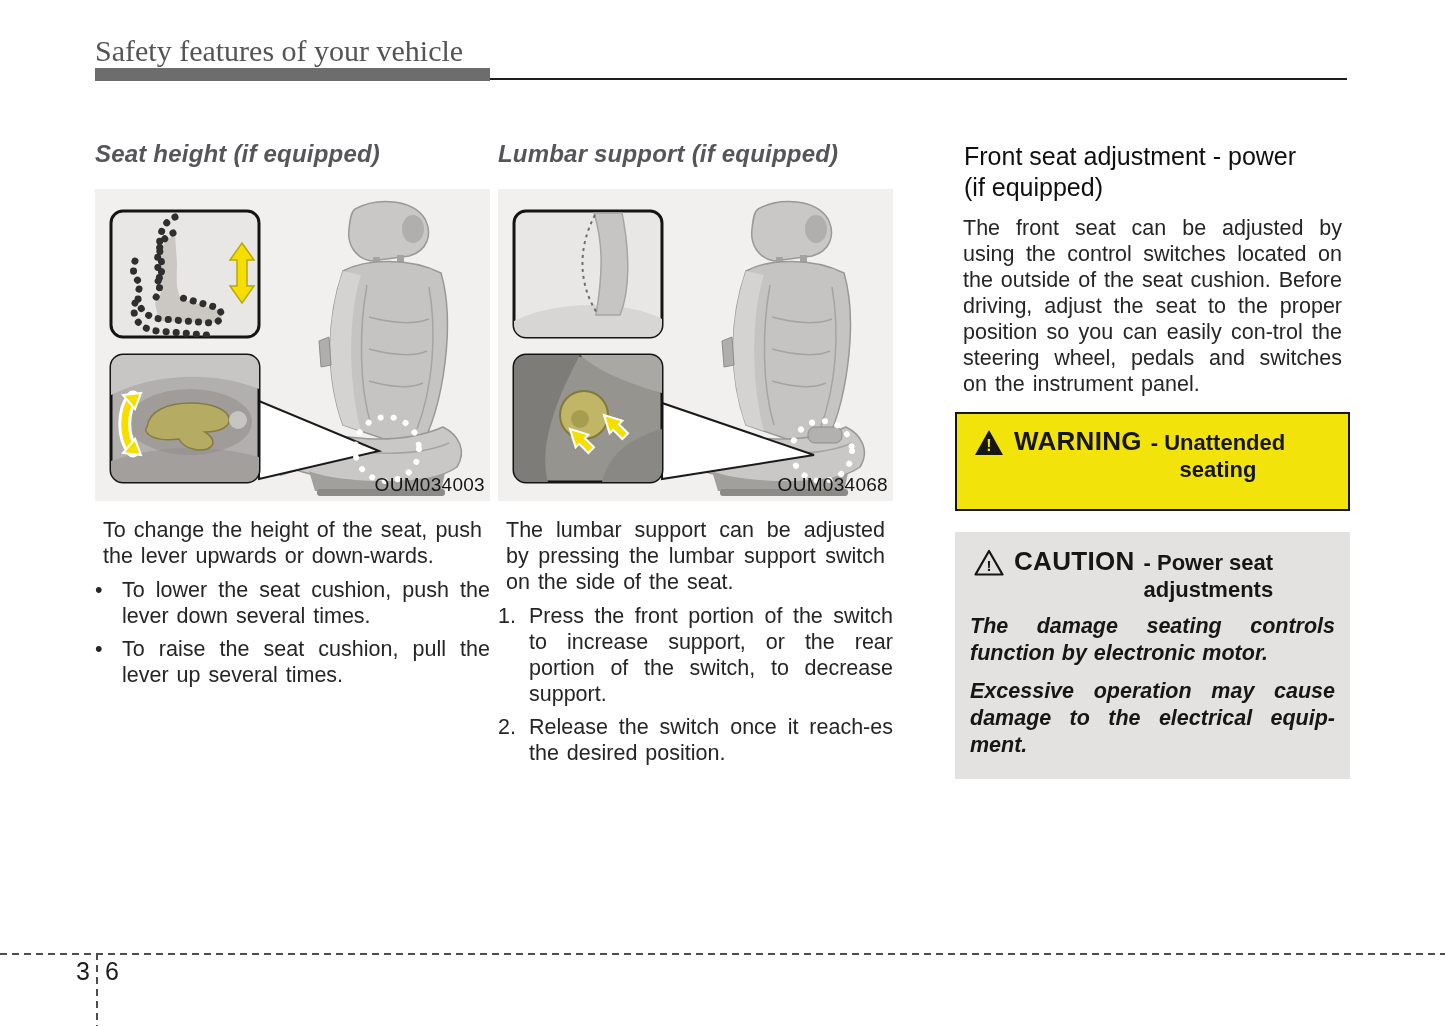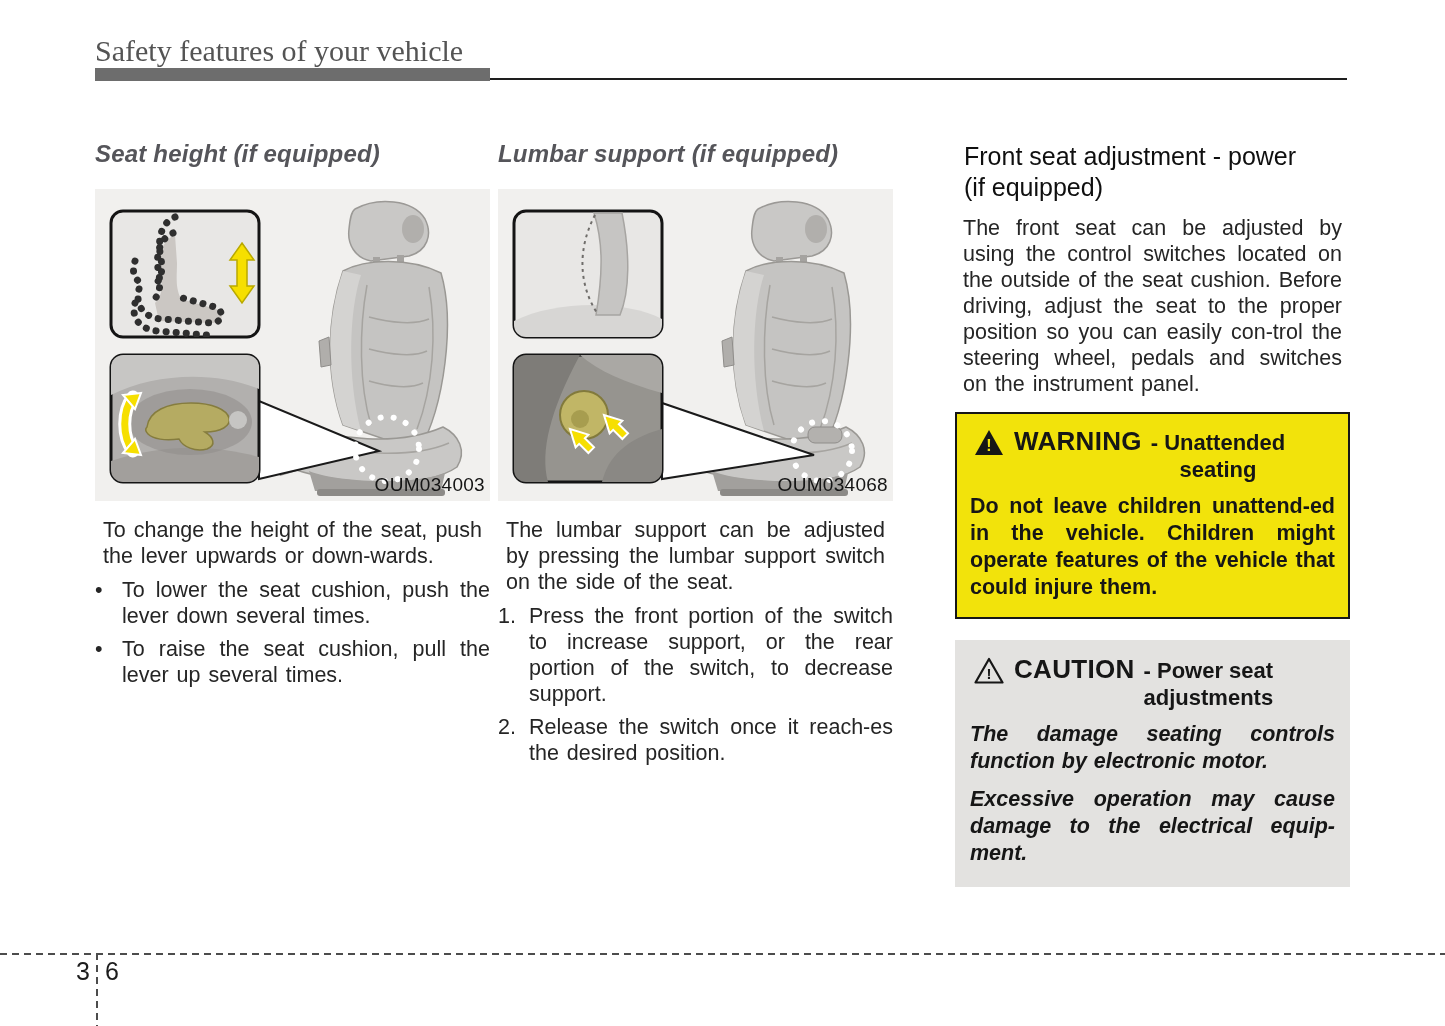--- a/index.html
+++ b/index.html
@@ -256,21 +256,20 @@
       <span class="box-icon">
         <svg width="30" height="27" viewBox="0 0 30 27">
           <path d="M15 1 L29 26 H1 Z" fill="#161616"></path>
           <text x="15" y="22" font-size="16" font-weight="bold" fill="#f2e30b" text-anchor="middle" font-family="Liberation Sans, sans-serif">!</text>
         </svg>
       </span>
       <span class="box-label">WARNING</span>
       <span class="box-sub">- Unattended
 seating</span>
     </div>
-    <p class="box-body">Do not leave children unattend-ed in the vehicle. Children might operate features of the vehicle that could injure them.</p>
   </div>
 
   <div class="caution">
     <div class="box-head">
       <span class="box-icon">
         <svg width="30" height="27" viewBox="0 0 30 27">
           <path d="M15 2 L28.5 25.5 H1.5 Z" fill="none" stroke="#161616" stroke-width="2.2" stroke-linejoin="round"></path>
           <text x="15" y="22" font-size="15" font-weight="bold" fill="#161616" text-anchor="middle" font-family="Liberation Sans, sans-serif">!</text>
         </svg>
       </span>

